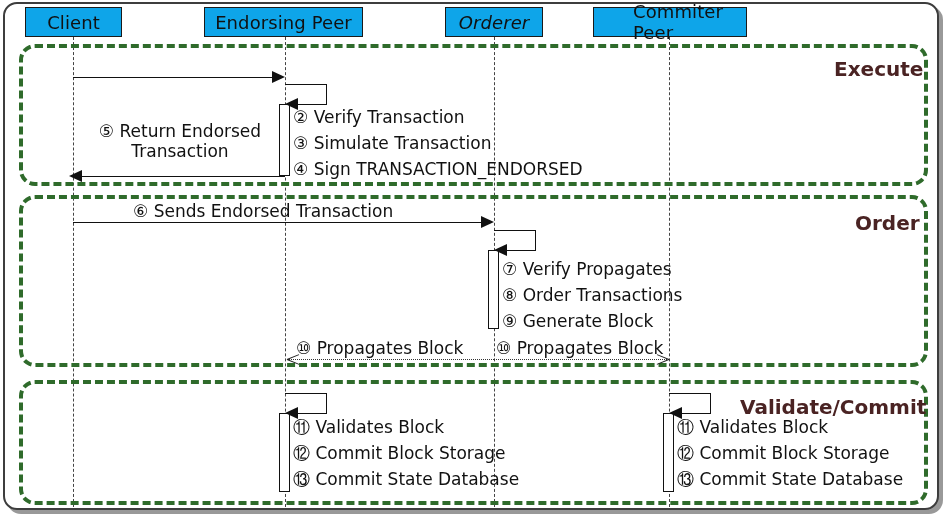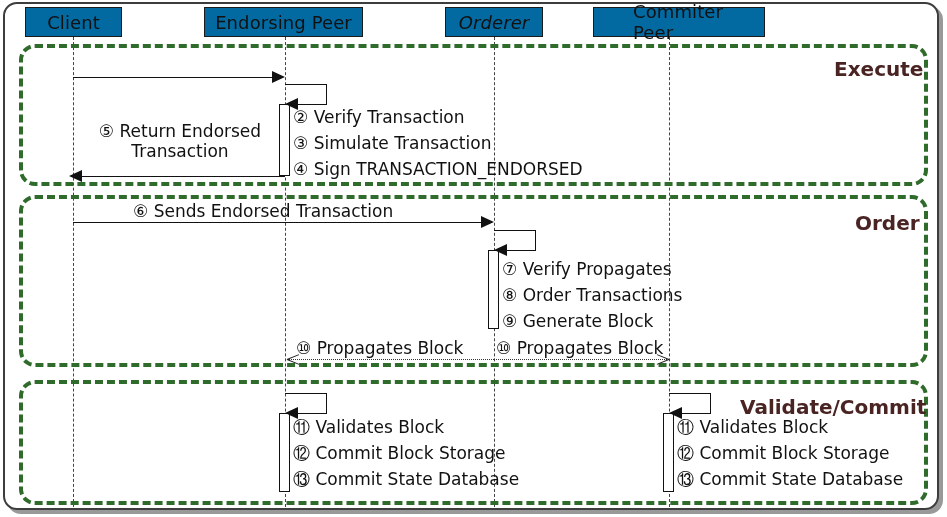--- a/index.html
+++ b/index.html
@@ -27,21 +27,21 @@
     border: 2px solid #3d3d3d;
     border-radius: 14px;
     background: #ffffff;
     box-sizing: border-box;
     box-shadow: 4px 4px 0 0 rgba(70,70,70,0.55);
   }
   
   .participant {
     position: absolute;
     border: 1.5px solid #1a1a1a;
-    background: #0369a1;
+    background: #0ea5e9;
     box-sizing: border-box;
     display: flex;
     align-items: center;
     justify-content: center;
     font-size: 18px;
     color: #111111;
     letter-spacing: .1px;
     height: 30px;
     top: 7px;
     z-index: 6;
@@ -176,21 +176,21 @@
 
   <div class="participant" style="left:25px; width:97px;">
     <span>Client</span>
   </div>
   <div class="participant" style="left:204px; width:159px;">
     <span>Endorsing Peer</span>
   </div>
   <div class="participant" style="left:445px; width:98px;font-style:italic;">
     <span>Orderer</span>
   </div>
-  <div class="participant" style="left:593px; width:172px;padding-left:39px;">
+  <div class="participant" style="left:593px; width:154px;padding-left:39px;">
     <span>Commiter Peer</span>
   </div>
 
   <div class="frame" style="left:19px; top:44px; width:909px; height:142px;"></div>
   <div class="frame-label" style="left:834px; top:57px;">Execute</div>
 
   <div class="msg-line" style="left:73px; top:77px; width:202px;"></div>
   <div class="arrowhead right" style="left:272px; top:71px;"></div>
 
   <div class="self-top" style="left:285px; top:84px; width:42px;"></div>

